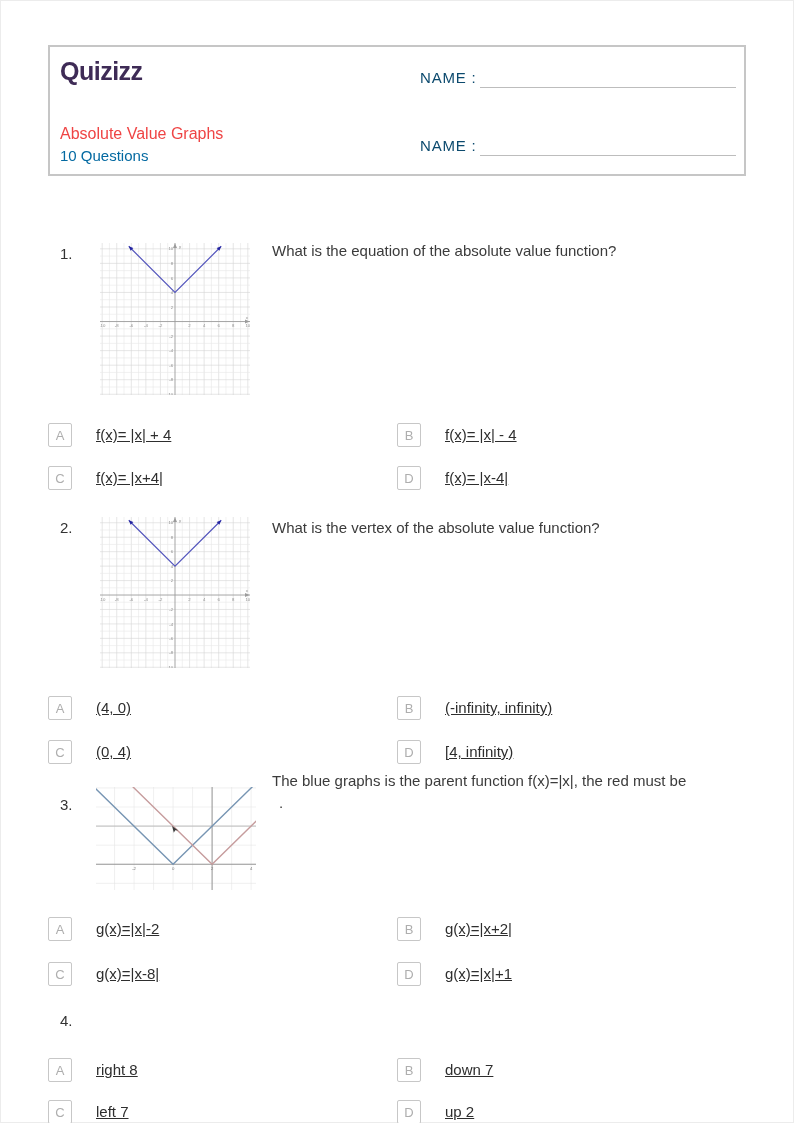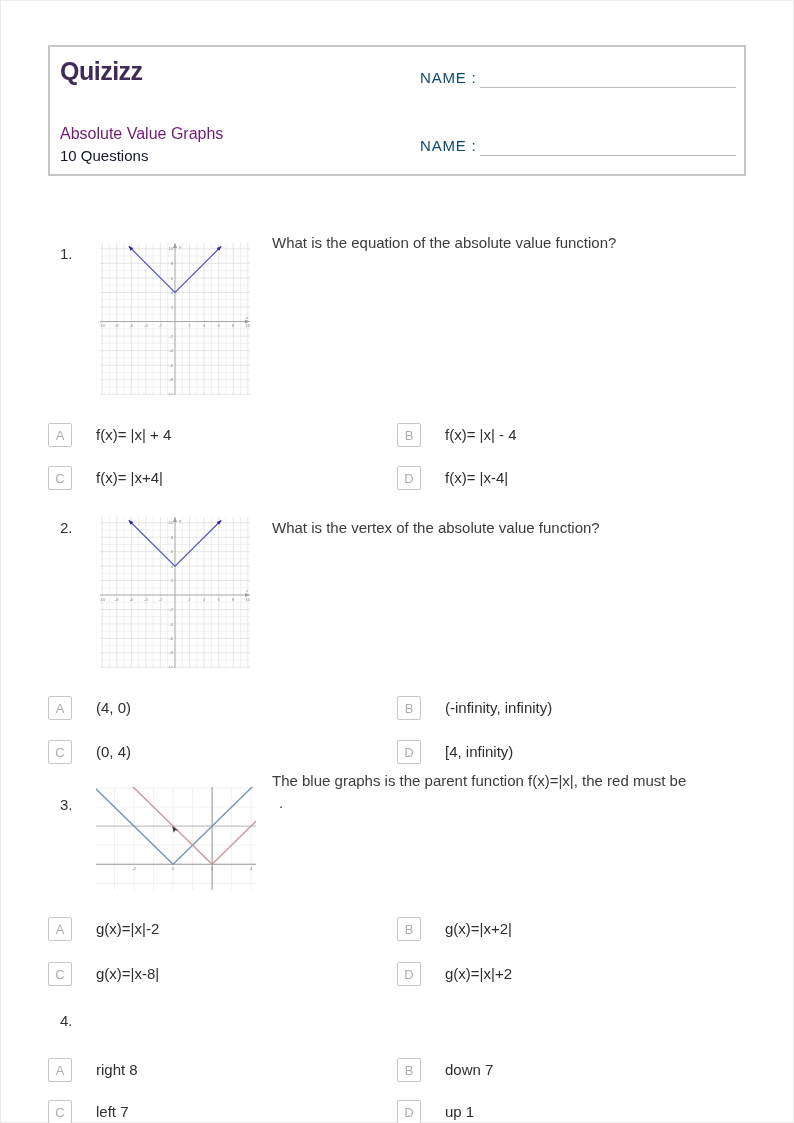--- a/index.html
+++ b/index.html
@@ -6,44 +6,44 @@
   .page{
     position:relative;width:794px;height:1123px;background:#ffffff;
     font-family:"Liberation Sans", sans-serif;overflow:hidden;
     box-shadow:0 0 0 1px #ececec inset;
   }
   
   .header-card{position:absolute;left:48px;top:45px;width:698px;height:131px;
     border:2px solid #c6c6c6;box-sizing:border-box;background:#fff;}
   .logo{position:absolute;left:10px;top:10px;font-size:25px;font-weight:800;
     color:#3e2b56;letter-spacing:-0.5px;}
-  .ws-title{position:absolute;left:10px;top:78px;font-size:16px;color:#701a75;}
-  .ws-sub{position:absolute;left:10px;top:100px;font-size:15px;color:#0f172a;}
+  .ws-title{position:absolute;left:10px;top:78px;font-size:16px;color:#ef4444;}
+  .ws-sub{position:absolute;left:10px;top:100px;font-size:15px;color:#0369a1;}
   .field{position:absolute;left:370px;width:320px;height:22px;}
   .f0{top:22px}.f1{top:56px}.f2{top:90px}
   .flabel{position:absolute;left:0;top:0;font-size:15px;color:#0c4a6e;letter-spacing:0.8px;}
   .fline{position:absolute;left:60px;top:18px;width:256px;border-bottom:1px solid #bdbdbd;height:0;}
   
   .qnum{position:absolute;left:60px;font-size:15px;color:#333;}
   .n1{top:245px}.n2{top:519px}.n3{top:796px}.n4{top:1012px}
   .qtext{position:absolute;font-size:15px;color:#3b3b3b;white-space:nowrap;}
-  .t1{left:272px;top:234px}.t2{left:272px;top:519px}
+  .t1{left:272px;top:242px}.t2{left:272px;top:519px}
   .t3p{left:279px;top:794px}.t3{left:272px;top:772px}.t4{left:96px;top:1012px}
   .graph{position:absolute;background:#fff;}
   .g1{left:100px;top:243px}.g2{left:100px;top:517px}.g3{left:96px;top:787px}
   
   .arow{position:absolute;left:48px;width:698px;height:24px;}
   .r1a{top:423px}.r1b{top:466px}.r2a{top:696px}.r2b{top:740px}
   .r3a{top:917px}.r3b{top:962px}.r4a{top:1058px}.r4b{top:1100px}
   .acell{position:absolute;top:0;height:24px;}
   .c1{left:0}.c2{left:349px}
   .abox{position:absolute;left:0;top:0;width:22px;height:22px;border:1px solid #c7c7c7;
     border-radius:2px;color:#aeaeae;font-size:13px;display:flex;align-items:center;
     justify-content:center;background:#fff;box-sizing:content-box;}
-  .atext{position:absolute;left:48px;top:0;line-height:23px;font-size:15px;color:#2e2e2e;white-space:nowrap;}
+  .atext{position:absolute;left:48px;top:0;line-height:23px;font-size:15px;color:#2e2e2e;white-space:nowrap;text-decoration:underline;}
 </style>
 </head>
 <body>
 
 <div class="page">
 
   <div class="header-card">
     <div class="logo">Quizizz</div>
     <div class="ws-title">Absolute Value Graphs</div>
     <div class="ws-sub">10 Questions</div>
@@ -287,21 +287,21 @@
       <div class="atext">g(x)=|x+2|</div>
     </div>
   </div>
   <div class="arow r3b">
     <div class="acell c1">
       <div class="abox">C</div>
       <div class="atext">g(x)=|x-8|</div>
     </div>
     <div class="acell c2">
       <div class="abox">D</div>
-      <div class="atext">g(x)=|x|+2</div>
+      <div class="atext">g(x)=|x|+1</div>
     </div>
   </div>
 
   <div class="qnum n4">4.</div>
 
   <div class="arow r4a">
     <div class="acell c1">
       <div class="abox">A</div>
       <div class="atext">right 8</div>
     </div>
@@ -310,17 +310,17 @@
       <div class="atext">down 7</div>
     </div>
   </div>
   <div class="arow r4b">
     <div class="acell c1">
       <div class="abox">C</div>
       <div class="atext">left 7</div>
     </div>
     <div class="acell c2">
       <div class="abox">D</div>
-      <div class="atext">up 1</div>
+      <div class="atext">up 2</div>
     </div>
   </div>
 
 </div>
 
 </body></html>

